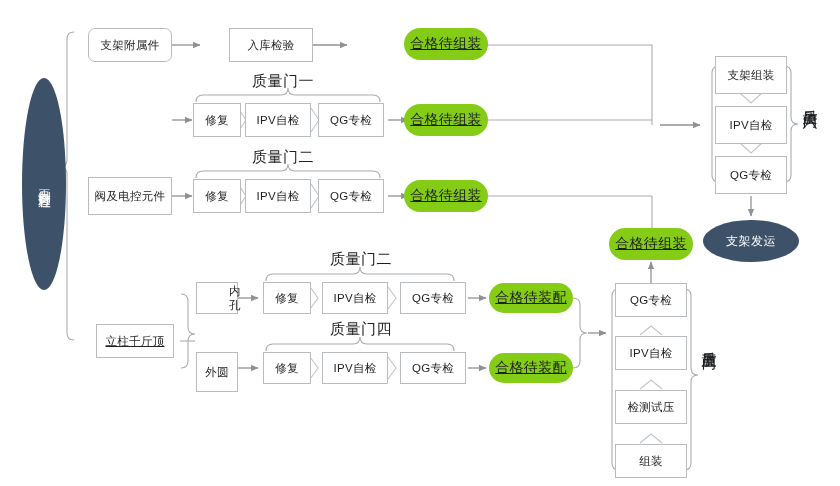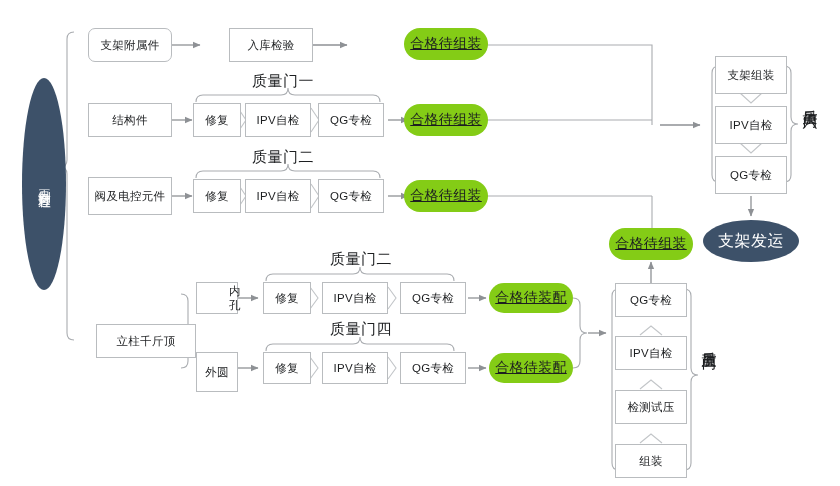--- a/index.html
+++ b/index.html
@@ -47,21 +47,21 @@
   .ellipse{
     position:absolute;
     box-sizing:border-box;
     display:flex;
     align-items:center;
     justify-content:center;
     text-align:center;
     background:#3d5169;
     border-radius:50%;
     color:#ffffff;
-    font-size:16px;
+    font-size:12px;
     letter-spacing:.5px;
   }
   .ellipse.vertical{
     writing-mode:vertical-rl;
     text-orientation:upright;
     font-size:12.5px;
     letter-spacing:2px;
   }
   .gate-label{
     position:absolute;
@@ -160,35 +160,34 @@
     <path class="ln" d="M719,66 q-7,0 -7,7 L712,175 q0,7 7,7"></path>
     <path class="ln" d="M784,66 q7,0 7,7 L791,117 q0,7 7,7 q-7,0 -7,7 L791,175 q0,7 -7,7"></path>
   </svg>
 
   <div class="ellipse vertical" style="left:22px;top:78px;width:44px;height:212px;">再制造过程</div>
 
   <div class="node" style="left:88px;top:28px;width:84px;height:34px;border-radius:7px;">支架附属件</div>
   <div class="node" style="left:229px;top:28px;width:84px;height:34px;">入库检验</div>
   <div class="pill" style="left:404px;top:28px;width:84px;height:32px;">合格待组装</div>
 
-  <div class="node" style="left:88px;top:103px;width:84px;height:34px;">结构件</div>
   <div class="gate-label" style="left:252px;top:72px;">质量门一</div>
   <div class="node" style="left:193px;top:103px;width:48px;height:34px;">修复</div>
   <div class="node" style="left:245px;top:103px;width:66px;height:34px;">IPV自检</div>
   <div class="node" style="left:318px;top:103px;width:66px;height:34px;">QG专检</div>
   <div class="pill" style="left:404px;top:104px;width:84px;height:32px;">合格待组装</div>
 
   <div class="node" style="left:88px;top:177px;width:84px;height:38px;">阀及电控元件</div>
   <div class="gate-label" style="left:252px;top:148px;">质量门二</div>
   <div class="node" style="left:193px;top:179px;width:48px;height:34px;">修复</div>
   <div class="node" style="left:245px;top:179px;width:66px;height:34px;">IPV自检</div>
   <div class="node" style="left:318px;top:179px;width:66px;height:34px;">QG专检</div>
   <div class="pill" style="left:404px;top:180px;width:84px;height:32px;">合格待组装</div>
 
-  <div class="node" style="left:96px;top:324px;width:100px;height:34px;">立柱千斤顶</div>
+  <div class="node" style="left:96px;top:324px;width:78px;height:34px;text-decoration:underline;">立柱千斤顶</div>
 
   <div class="gate-label" style="left:330px;top:250px;">质量门二</div>
   <div class="node" style="left:196px;top:282px;width:42px;height:32px;padding-left:36px;">内孔</div>
   <div class="node" style="left:263px;top:282px;width:48px;height:32px;">修复</div>
   <div class="node" style="left:322px;top:282px;width:66px;height:32px;">IPV自检</div>
   <div class="node" style="left:400px;top:282px;width:66px;height:32px;">QG专检</div>
   <div class="pill" style="left:489px;top:283px;width:84px;height:30px;">合格待装配</div>
 
   <div class="gate-label" style="left:330px;top:320px;">质量门四</div>
   <div class="node" style="left:196px;top:352px;width:42px;height:40px;">外圆</div>

